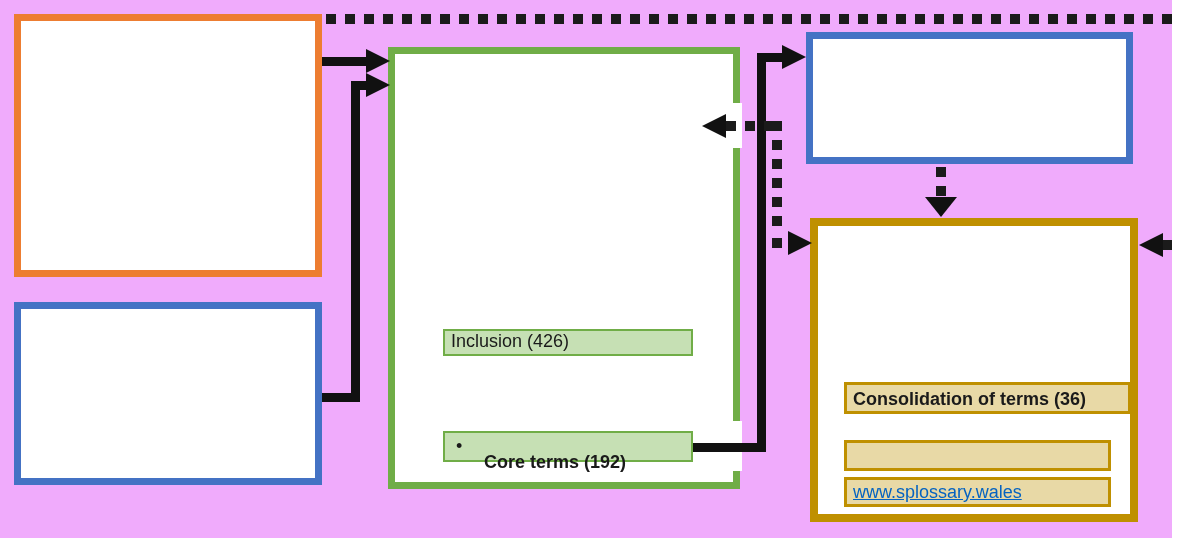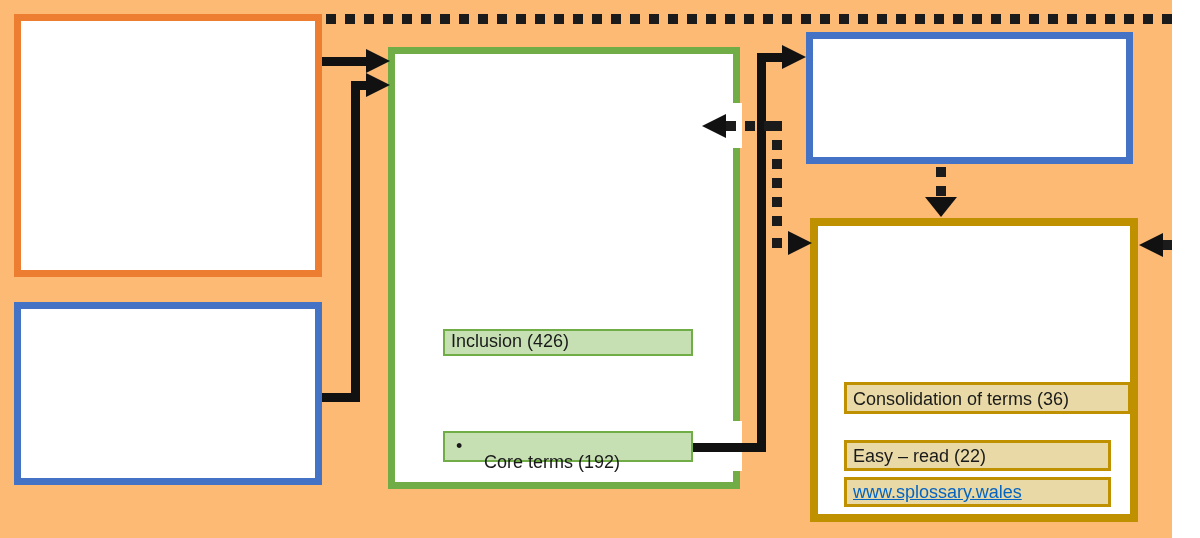--- a/index.html
+++ b/index.html
@@ -1,25 +1,25 @@
 <!DOCTYPE html>
 <html><head>
 <meta charset="utf-8">
 <style>
   html,body{margin:0;padding:0;background:#ffffff;}
-  #stage{position:relative;width:1172px;height:538px;background:#fdba74;overflow:hidden;
+  #stage{position:relative;width:1172px;height:538px;background:#f0abfc;overflow:hidden;
          font-family:"Liberation Sans",sans-serif;color:#1a1a1a;}
   .box{position:absolute;background:#ffffff;box-sizing:border-box;}
   .b-orange{border:7px solid #ED7D31;}
   .b-blue{border:7px solid #4472C4;}
   .b-green{border:7px solid #70AD47;}
   .b-gold{border:8px solid #BF9000;}
   .t{position:absolute;font-size:21px;font-weight:bold;white-space:nowrap;}
   .txt{position:absolute;font-size:18px;white-space:nowrap;}
-  .bold{font-weight:normal;}
+  .bold{font-weight:bold;}
   .sq{position:absolute;width:9px;height:9px;background:#70AD47;}
   .patch{position:absolute;background:#ffffff;}
   .line{position:absolute;background:#111111;}
   .dash-h{position:absolute;height:10px;background:repeating-linear-gradient(to right,#1b1b1b 0 10px,transparent 10px 19px);}
   .dash-v{position:absolute;width:10px;background:repeating-linear-gradient(to bottom,#1b1b1b 0 10px,transparent 10px 19px);}
   .arr-r{position:absolute;width:0;height:0;border-top:12px solid transparent;border-bottom:12px solid transparent;border-left:24px solid #111111;}
   .arr-l{position:absolute;width:0;height:0;border-top:12px solid transparent;border-bottom:12px solid transparent;border-right:24px solid #111111;}
   .arr-d{position:absolute;width:0;height:0;border-left:16px solid transparent;border-right:16px solid transparent;border-top:20px solid #111111;}
   .hl-green{position:absolute;background:#C6E0B4;border:2px solid #70AD47;box-sizing:border-box;}
   .hl-gold{position:absolute;background:#E8D9A6;border:3px solid #BF9000;box-sizing:border-box;}
@@ -93,21 +93,20 @@
   <div class="txt" style="left:856px;top:260px;">Alternative terms identified</div>
   <div class="txt" style="left:856px;top:288px;">and grouped</div>
   <span class="sq" style="left:828px;top:332px;"></span>
   <div class="txt" style="left:856px;top:324px;">Relationship between terms</div>
   <div class="txt" style="left:856px;top:352px;">and sector identified</div>
   <span class="sq" style="left:828px;top:394px;"></span>
   <div class="hl-gold z2" style="left:844px;top:382px;width:287px;height:32px;"></div>
   <div class="hl-txt bold z3" style="left:853px;top:389px;">Consolidation of terms (36)</div>
   <span class="sq" style="left:828px;top:451px;"></span>
   <div class="hl-gold z2" style="left:844px;top:440px;width:267px;height:31px;"></div>
-  <div class="hl-txt bold z3" style="left:853px;top:446px;">Easy – read (22)</div>
   <span class="sq" style="left:828px;top:488px;"></span>
   <div class="hl-gold z2" style="left:844px;top:477px;width:267px;height:30px;"></div>
   <a class="hl-txt site z3" href="#" style="left:853px;top:482px;">www.splossary.wales</a>
 
   <div class="line z4" style="left:322px;top:57px;width:48px;height:9px;"></div>
   <div class="arr-r z4" style="left:366px;top:49px;"></div>
 
   <div class="line z4" style="left:322px;top:393px;width:38px;height:9px;"></div>
   <div class="line z4" style="left:351px;top:81px;width:9px;height:321px;"></div>
   <div class="line z4" style="left:351px;top:81px;width:18px;height:9px;"></div>

